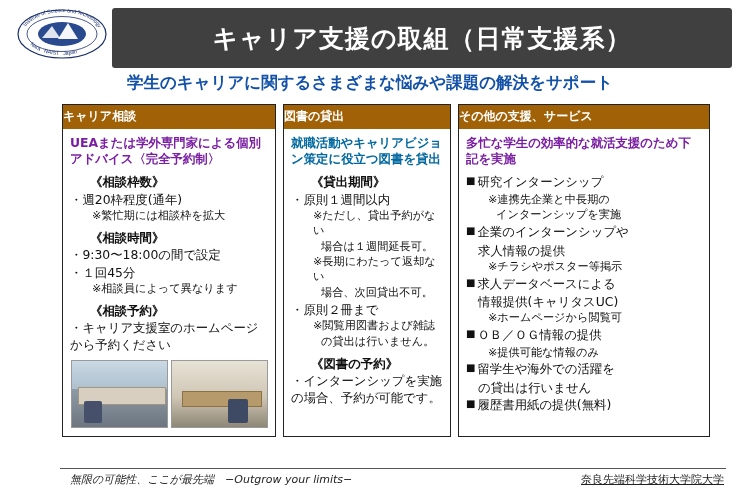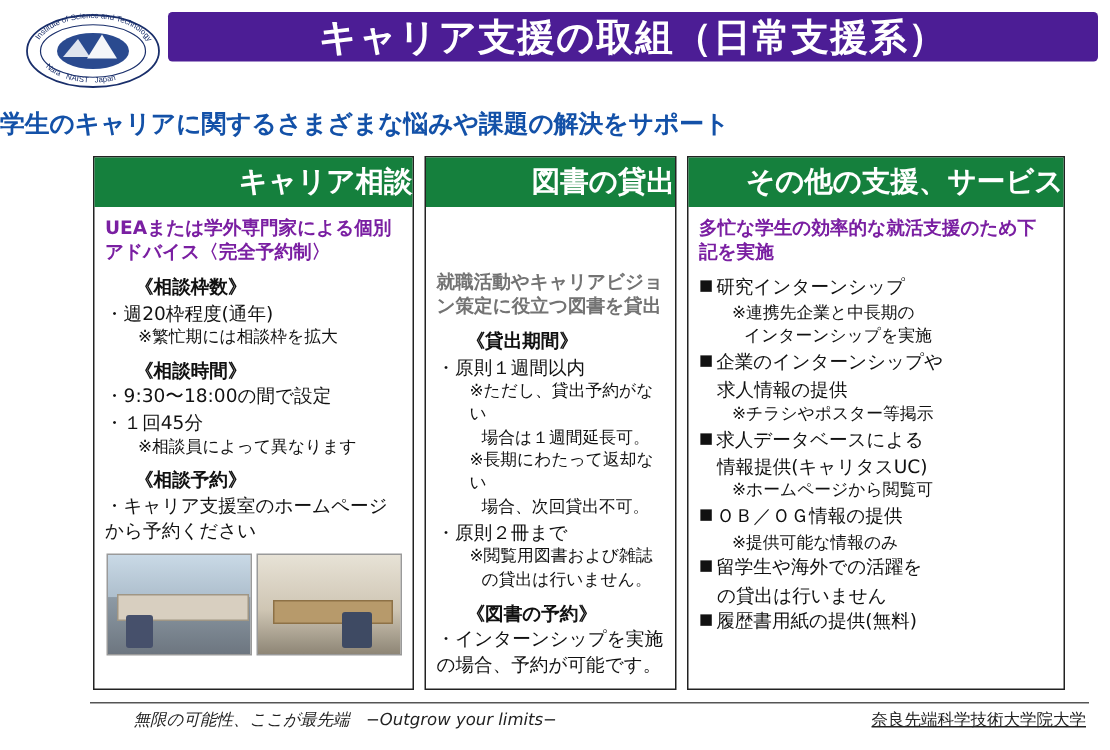--- a/index.html
+++ b/index.html
@@ -38,42 +38,42 @@
     align-items: center;
     justify-content: center;
   }
   .logo svg { display: block; }
 
   .title-bar {
     position: absolute;
     left: 104px;
     right: 0;
     top: 0;
-    height: 33px;
-    background: #4c1d95;
+    height: 60px;
+    background: #404040;
     border-radius: 3px;
     display: flex;
     align-items: center;
     justify-content: center;
   }
   .title-bar .title {
     color: #ffffff;
     font-size: 25px;
     font-weight: bold;
     letter-spacing: 1px;
     font-family: "DejaVu Sans", sans-serif;
   }
 
   
   .subtitle {
     position: absolute;
     top: 72px;
     left: 0;
     width: 740px;
-    text-align: left;
+    text-align: center;
     color: #1351a8;
     font-size: 16.5px;
     font-weight: bold;
     font-family: "DejaVu Sans", sans-serif;
   }
 
   
   .columns {
     position: absolute;
     top: 104px;
@@ -85,43 +85,43 @@
   .col {
     border: 1.6px solid #222222;
     background: #ffffff;
     box-sizing: border-box;
   }
   .col.c1 { width: 214px; }
   .col.c2 { width: 168px; }
   .col.c3 { width: 252px; }
 
   .col-head {
-    background: #15803d;
+    background: #a16207;
     color: #ffffff;
-    text-align: right;
-    font-size: 19px;
+    text-align: left;
+    font-size: 12px;
     font-weight: bold;
     padding: 3px 0 4px 0;
     font-family: "DejaVu Sans", sans-serif;
   }
   .col-body {
     padding: 6px 6px 6px 7px;
     font-size: 12.4px;
     line-height: 1.32;
     color: #111111;
     font-family: "DejaVu Sans", sans-serif;
   }
 
   .lead {
     color: #7a1fa2;
     font-weight: bold;
     margin-bottom: 7px;
     line-height: 1.3;
   }
-  .lead.blue { color: #737373; margin-top: 36px; }
+  .lead.blue { color: #0369a1; }
 
   .sec {
     font-weight: bold;
     margin-top: 6px;
     margin-bottom: 1px;
     margin-left: 20px;
   }
   .sec:first-child { margin-top: 0; }
 
   .li { margin: 0 0 1px 0; }
@@ -189,21 +189,20 @@
     border-top: 1px solid #555555;
   }
   .footer .slogan {
     position: absolute;
     left: 70px;
     top: 4px;
     font-size: 11px;
     font-style: italic;
     color: #222222;
     font-family: "DejaVu Sans", sans-serif;
-    margin-left: 19px;
   }
   .footer .univ {
     position: absolute;
     right: 16px;
     top: 4px;
     font-size: 11px;
     color: #222222;
     font-family: "DejaVu Sans", sans-serif;
     text-decoration: underline;
   }

